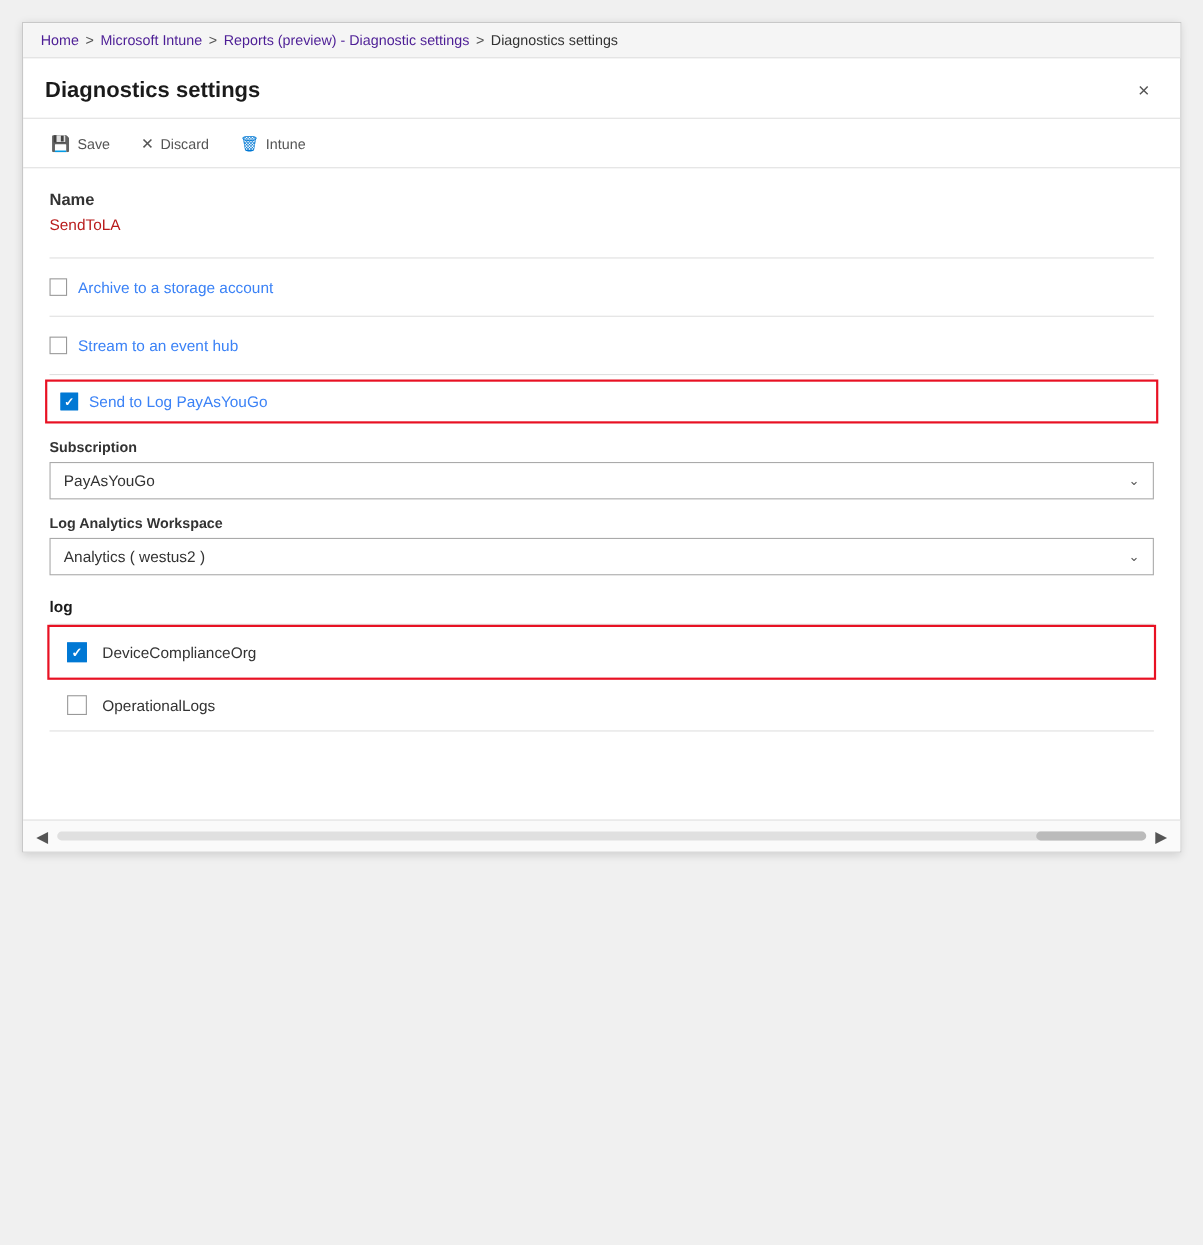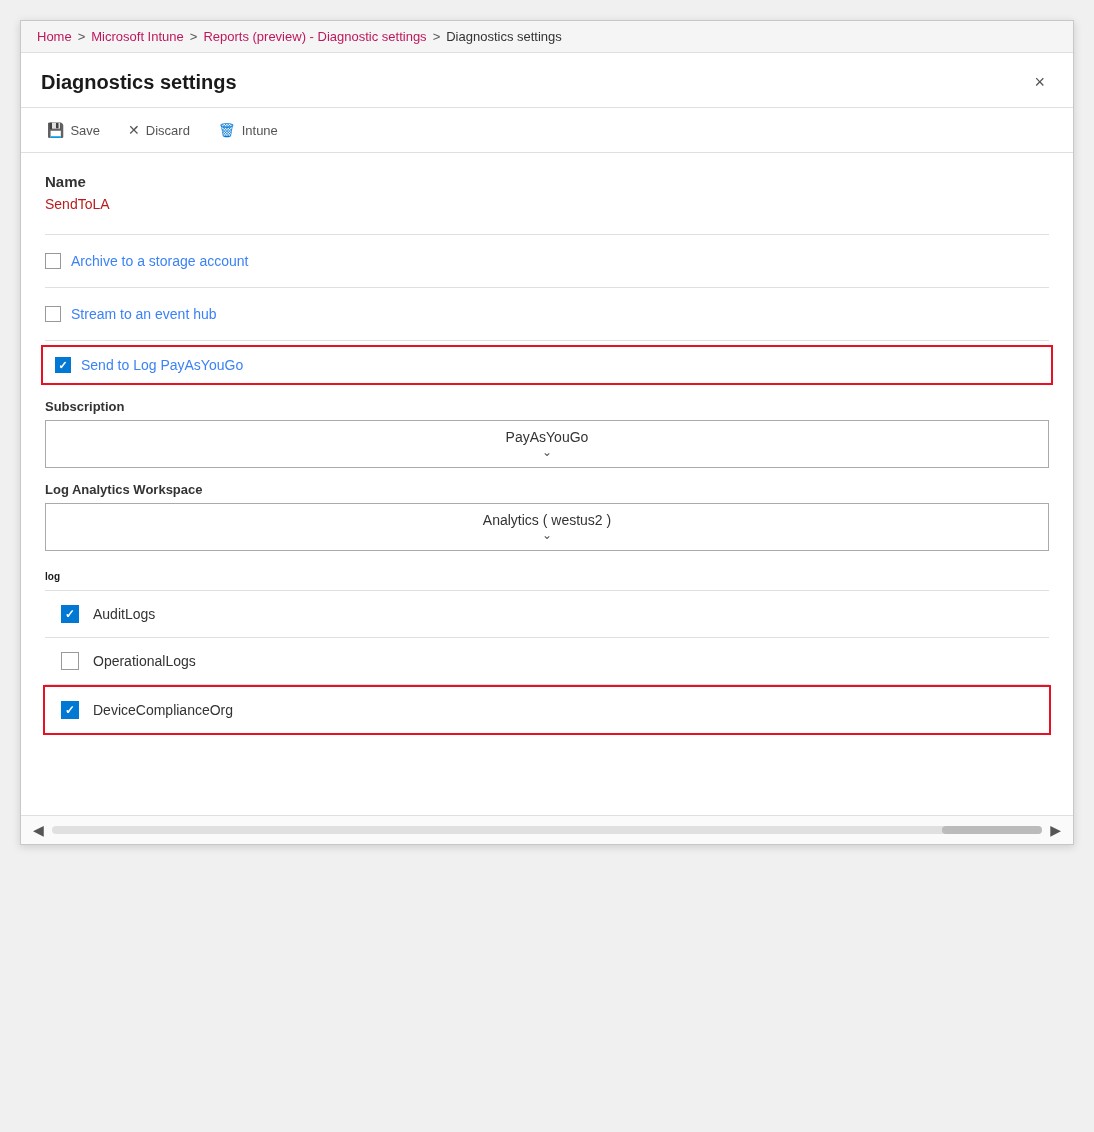--- a/index.html
+++ b/index.html
@@ -21,21 +21,21 @@
     }
     .breadcrumb-bar {
       background: #f5f5f5;
       border-bottom: 1px solid #e0e0e0;
       padding: 8px 16px;
       display: flex;
       align-items: center;
       gap: 4px;
     }
     .breadcrumb-item {
-      color: #be185d;
+      color: #4c1d95;
       font-size: 13px;
       cursor: pointer;
     }
     .breadcrumb-separator {
       color: #555;
       font-size: 13px;
       margin: 0 2px;
     }
     .breadcrumb-current {
       color: #333;
@@ -159,31 +159,30 @@
       padding: 8px 12px;
       border: 1px solid #aaa;
       background: #fff;
       font-size: 14px;
       color: #333;
       cursor: pointer;
       display: flex;
       align-items: center;
       justify-content: space-between;
       margin-bottom: 2px;
-      flex-direction: column;
     }
     .select-dropdown .chevron {
       font-size: 12px;
       color: #555;
     }
     .log-section {
       margin-top: 20px;
     }
     .log-section-title {
-      font-size: 10px;
+      font-size: 14px;
       font-weight: 600;
       color: #1a1a1a;
       padding-bottom: 8px;
       border-bottom: 1px solid #e0e0e0;
       margin-bottom: 0;
     }
     .log-item {
       display: flex;
       align-items: center;
       gap: 14px;
@@ -300,33 +299,29 @@
       <div class="sub-field-label">Log Analytics Workspace</div>
       <div class="select-dropdown">
         <span>Analytics ( westus2 )</span>
         <span class="chevron">⌄</span>
       </div>
     </div>
 
     <div class="log-section">
       <div class="log-section-title">log</div>
 
-      <div class="log-item">
+
+      <div class="log-item highlighted">
         <div class="log-checkbox checked"></div>
-        <span class="log-name">AuditLogs</span>
+        <span class="log-name">DeviceComplianceOrg</span>
       </div>
 
       <div class="log-item">
         <div class="log-checkbox"></div>
         <span class="log-name">OperationalLogs</span>
-      </div>
-
-      <div class="log-item highlighted">
-        <div class="log-checkbox checked"></div>
-        <span class="log-name">DeviceComplianceOrg</span>
       </div>
     </div>
 
   </div>
 
   <div style="height: 60px;"></div>
   <div style="display: flex; align-items: center; border-top: 1px solid #e0e0e0; padding: 4px 8px; background: #fafafa;">
     <button class="nav-arrow">◀</button>
     <div style="flex: 1; height: 8px; background: #e0e0e0; border-radius: 4px; position: relative; margin: 0 4px;">
       <div style="position: absolute; right: 0; width: 100px; height: 8px; background: #bbb; border-radius: 4px;"></div>

